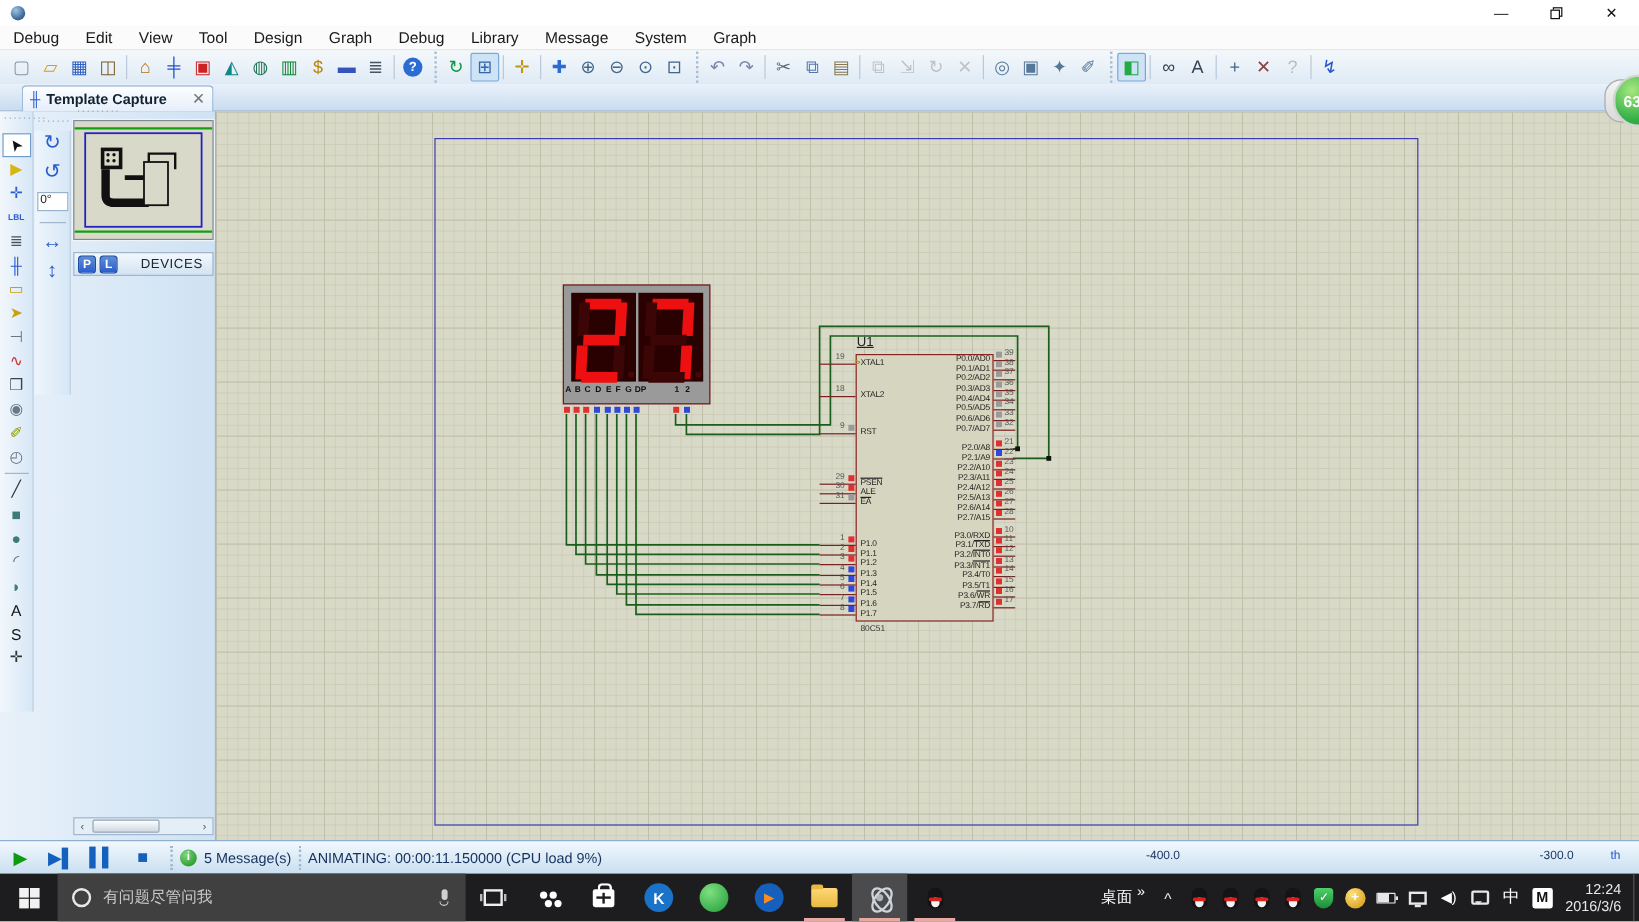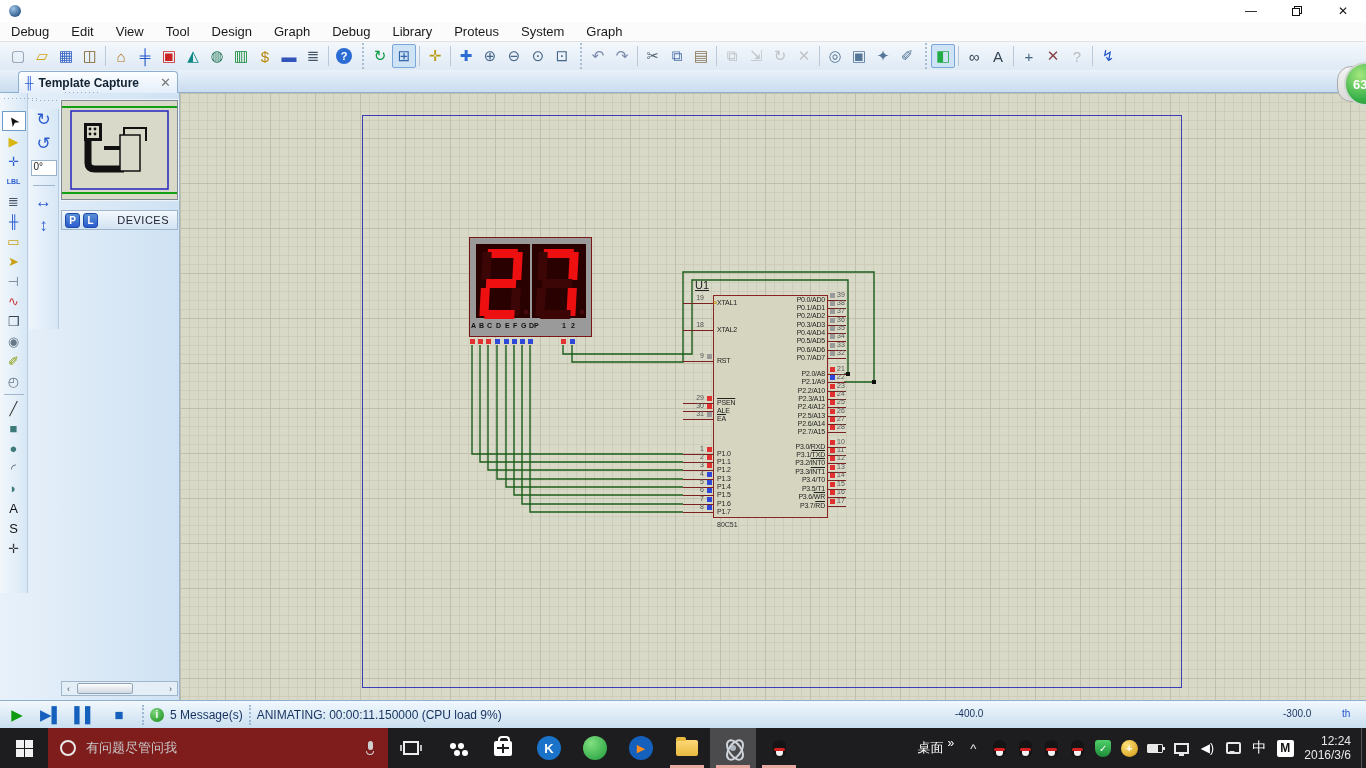--- a/index.html
+++ b/index.html
@@ -112,21 +112,21 @@
 
   
   .seg-display { position:absolute; left:289px; top:144px; width:123px; height:100px;
     background:#9a9a9a; border:1px solid #7a1616; }
   .seg-label { position:absolute; top:84px; font-size:7px; font-weight:bold; color:#111; width:12px; }
   .disp-square, .pin-square { position:absolute; width:5px; height:5px; }
 
   
   .chip-body { position:absolute; left:533px; top:202px; width:115px; height:223px;
     background:#d6d6c0; border:1px solid #8b2222; }
-  .chip-ref { position:absolute; left:515px; top:186px; font-size:11px; color:#222;text-decoration:underline; }
+  .chip-ref { position:absolute; left:534px; top:186px; font-size:11px; color:#222;text-decoration:underline; }
   .chip-val { position:absolute; left:537px; top:428px; font-size:7px; color:#333; }
   .pin-stub { position:absolute; height:1px; background:#7a2020; }
   .pin-num { position:absolute; font-size:7px; color:#555; }
   .pin-name { position:absolute; font-size:7px; color:#222; letter-spacing:-0.2px; white-space:nowrap; }
   .ov { text-decoration:overline; }
   .clock-mark { position:absolute; font-size:7px; color:#b99000; font-weight:bold; }
 
   
   .assist-tray { position:absolute; left:1337px; top:66px; width:24px; height:36px;
     background:linear-gradient(#f4f4f4,#d9d9d9); border:1px solid #aaa; border-radius:14px 0 0 14px; }
@@ -145,21 +145,21 @@
   .info-dot { width:14px; height:14px; border-radius:50%; background:radial-gradient(circle at 35% 30%,#7fd77f,#138a13);
     color:#fff; font-size:10px; font-weight:bold; display:flex; align-items:center; justify-content:center; margin-right:6px;}
   .coord { position:absolute; top:7px; font-size:10px; color:#15325f; }
 
   
   .taskbar { position:absolute; top:728px; left:0; width:1366px; height:40px; background:#1d1d1f;
     display:flex; align-items:center; color:#e8e8e8; }
   .start-btn { width:48px; height:40px; display:flex; align-items:center; justify-content:center; }
   .win-logo { display:grid; grid-template-columns:8px 8px; grid-template-rows:8px 8px; gap:1px; }
   .win-logo i { background:#f2f2f2; }
-  .search-box { width:340px; height:40px; background:#7f1d1d; display:flex; align-items:center;
+  .search-box { width:340px; height:40px; background:#404040; display:flex; align-items:center;
     font-size:13px; color:#c9c9c9; }
   .cortana-ring { width:16px; height:16px; border:2px solid #e8e8e8; border-radius:50%; margin:0 10px 0 12px; }
   .mic { margin-left:auto; margin-right:14px; position:relative; width:8px; height:14px; }
   .mic i { position:absolute; left:2px; top:0; width:5px; height:9px; background:#cfcfcf; border-radius:3px; }
   .mic u { position:absolute; left:0; bottom:0; width:8px; height:4px; border:1px solid #cfcfcf; border-top:none; border-radius:0 0 5px 5px; }
   .tb-app { width:46px; height:40px; display:flex; align-items:center; justify-content:center; position:relative; }
   .tb-app.open::after { content:""; position:absolute; bottom:0; left:6px; right:6px; height:3px; background:#e8a9a2; }
   .tb-app.focused { background:#4b4b4d; }
   .taskview { width:16px; height:14px; border:2px solid #eee; position:relative; background:transparent;}
   .taskview::before{ content:""; position:absolute; left:-5px; top:2px; width:3px; height:6px; border-left:2px solid #bbb;}
@@ -222,21 +222,21 @@
 
   <div class="menubar" id="menubar">
       <span class="menu-item">Debug</span>
       <span class="menu-item">Edit</span>
       <span class="menu-item">View</span>
       <span class="menu-item">Tool</span>
       <span class="menu-item">Design</span>
       <span class="menu-item">Graph</span>
       <span class="menu-item">Debug</span>
       <span class="menu-item">Library</span>
-      <span class="menu-item">Proteus</span>
+      <span class="menu-item">Message</span>
       <span class="menu-item">System</span>
       <span class="menu-item">Graph</span>
     </div>
 
   <div class="toolbar" id="toolbar">
       <div class="tb-group">
         <div class="tb-btn">
           <span style="color: rgb(136, 153, 170);">▢</span>
         </div>
         <div class="tb-btn">

